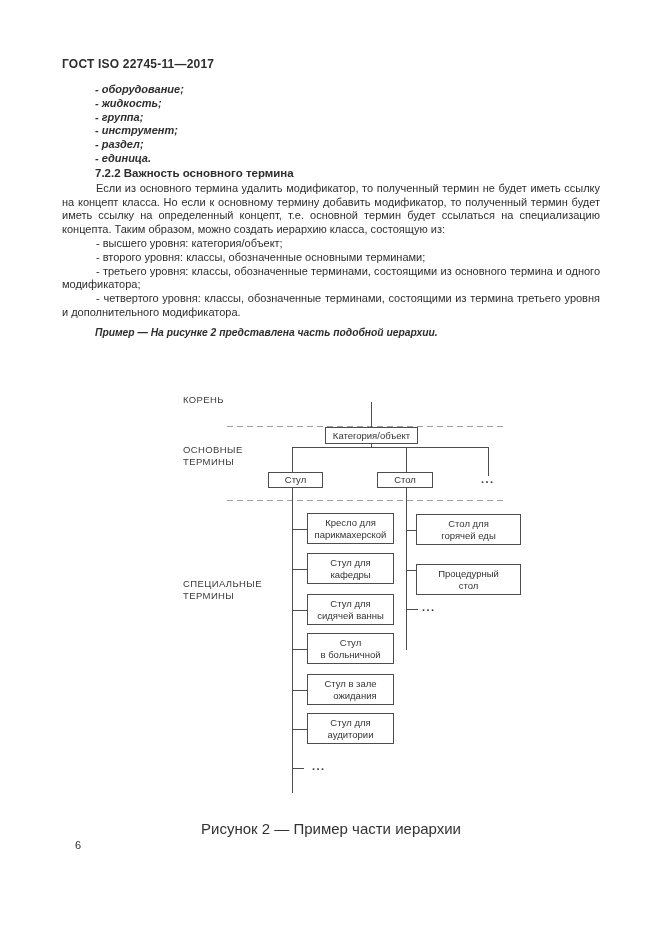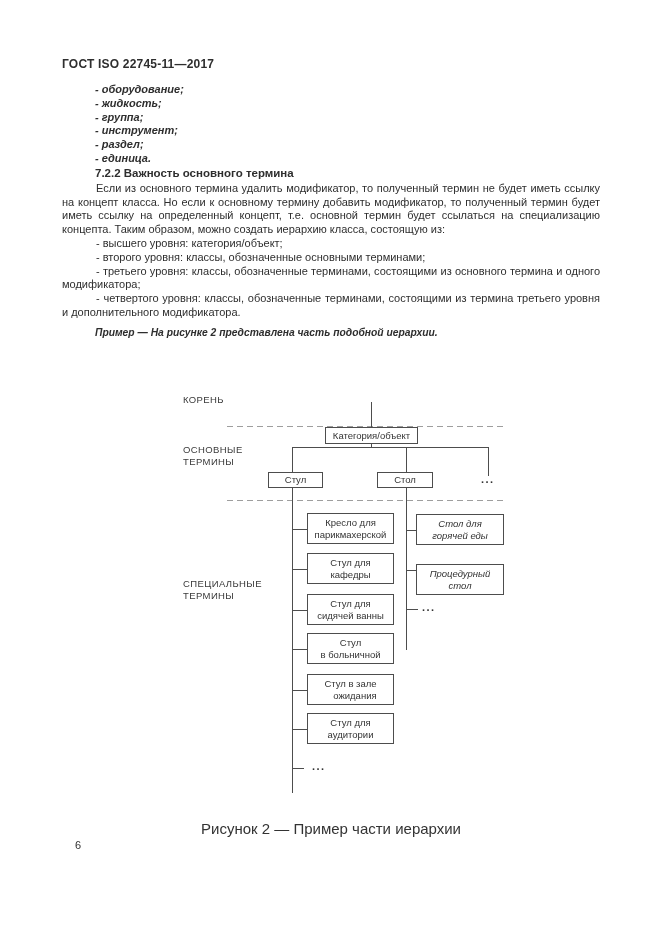--- a/index.html
+++ b/index.html
@@ -55,21 +55,21 @@
     display:flex;align-items:center;justify-content:center;
     text-align:center;
     font-size:9.5px;line-height:12px;color:#333;
     white-space:pre-line;
     box-sizing:border-box;
   }
   .dnode.root{left:325px;top:11px;width:93px;height:17px;margin-top:36px;}
   .dnode.n-chair{left:268px;top:92px;width:55px;height:16px;}
   .dnode.n-table{left:377px;top:92px;width:56px;height:16px;}
   .dnode.child-l{left:307px;width:87px;height:31px;}
-  .dnode.child-r{left:416px;width:88px;height:31px;font-style:italic;}
+  .dnode.child-r{left:416px;width:105px;height:31px;}
   .cl0{top:133px;} .cl1{top:173px;} .cl2{top:214px;}
   .cl3{top:253px;} .cl4{top:294px;text-align:right;} .cl5{top:333px;}
   .cr0{top:134px;} .cr1{top:184px;}
   .dlabel{
     position:absolute;left:183px;
     font-size:9.5px;line-height:12px;color:#3a3a3a;
     letter-spacing:.4px;white-space:pre-line;
   }
   .dlabel.root-lbl{top:14px;}
   .dlabel.basic-lbl{top:64px;}

